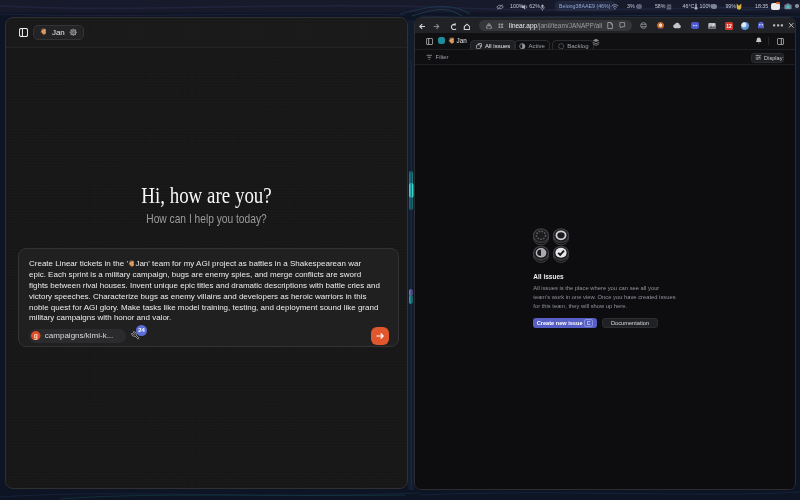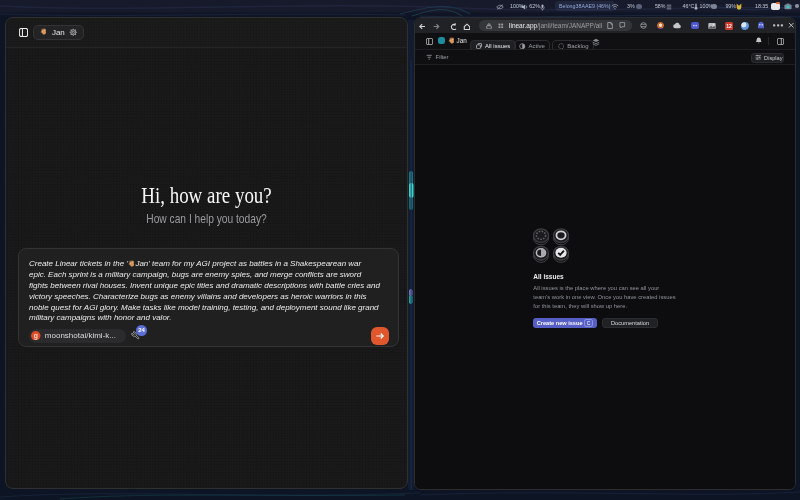--- a/index.html
+++ b/index.html
@@ -12,21 +12,21 @@
 #statusbar .it { position:absolute; top:3px; white-space:nowrap; }
 
 
 #jan { position:absolute; left:5px; top:17px; width:403px; height:472px; background:#19191a; border:1px solid #303031; border-radius:8px;
   background-image: radial-gradient(circle, rgba(8,8,10,0.5) 0.8px, rgba(0,0,0,0) 0.8px); background-size:2.8px 2.8px; }
 #jan-header { position:absolute; left:0; top:0; right:0; height:30px; border-bottom:1px solid #242425; background:rgba(255,255,255,0.012); border-radius:8px 8px 0 0; }
 #jan-pill { position:absolute; left:27.4px; top:6.7px; height:15px; padding:0 6px; background:#232325; border:1px solid #343436; border-radius:5px; display:flex; align-items:center; gap:4px; color:#e8e8e8; font-size:8px; }
 #jan-h1 { position:absolute; left:0; right:0; top:163px; text-align:center; color:#f7f7f7; font-family:"Liberation Serif", serif; font-size:23.6px; font-weight:400; transform:scaleX(0.803); line-height:28px; }
 #jan-h2 { position:absolute; left:0; right:0; top:192.5px; text-align:center; color:#9b9b9d; font-size:13px; transform:scaleX(0.786); line-height:16px; }
 #jan-input { position:absolute; left:12.25px; top:229.5px; width:380.5px; height:99px; background:#202021; border:1px solid #333335; border-radius:8px; }
-#jan-prompt { position:absolute; left:9.75px; top:10.7px; color:#ebebec; font-size:8px; line-height:10.85px; white-space:nowrap;font-style:italic; }
+#jan-prompt { position:absolute; left:9.75px; top:10.7px; color:#ebebec; font-size:8px; line-height:10.85px; white-space:nowrap; }
 #jan-model { position:absolute; left:9.6px; top:80px; width:96.8px; height:14.4px; padding:0 6px 0 2.5px; background:#2b2b2d; border-radius:7px; display:flex; align-items:center; gap:4px; color:#dadadb; font-size:8px; }
 #jan-send { position:absolute; right:9px; top:78.5px; width:18px; height:18px; background:#e0572d; border-radius:6px; display:flex; align-items:center; justify-content:center; }
 
 
 #br { position:absolute; left:414px; top:17px; width:382px; height:473px; background:#0e0e10; border:1px solid #2c2d30; border-radius:7px; overflow:hidden; }
 #br-toolbar { position:absolute; left:0; top:0; right:0; height:15px; background:#212225; }
 #br-url { position:absolute; left:64px; top:2px; width:153px; height:11px; background:#35363a; border-radius:5.5px; color:#c6c9cd; font-size:6.5px; }
 #lin-head { position:absolute; left:0; top:15px; right:0; height:16.5px; background:#101012; border-bottom:1px solid #1e1f22; }
 #lin-filter { position:absolute; left:0; top:31.5px; right:0; height:15.5px; background:#0f0f11; border-bottom:1px solid #1e1f22; }
 #lin-body { position:absolute; left:0; top:47px; right:0; bottom:0; background:#0d0d0f; }
@@ -147,21 +147,21 @@
             <rect x="6.9" y="1" width="1.5" height="4.6" rx="0.75" fill="#e8ae76"></rect>
             <rect x="8.55" y="1.8" width="1.4" height="4" rx="0.7" fill="#d9965a"></rect>
             <rect x="1.2" y="4.6" width="3" height="1.5" rx="0.75" fill="#e8ae76"></rect>
           </g>
         </svg>Jan' team for my AGI project as battles in a Shakespearean war<br>epic. Each sprint is a military campaign, bugs are enemy spies, and merge conflicts are sword<br>fights between rival houses. Invent unique epic titles and dramatic descriptions with battle cries and<br>victory speeches. Characterize bugs as enemy villains and developers as heroic warriors in this<br>noble quest for AGI glory. Make tasks like model training, testing, and deployment sound like grand<br>military campaigns with honor and valor.</div>
     <div id="jan-model">
       <svg width="9.5" height="9.5" viewBox="0 0 10 10">
           <circle cx="5" cy="5" r="5" fill="#df4b26"></circle>
           <text x="5" y="7.4" text-anchor="middle" font-size="7" fill="#ffd9cc" font-family="Liberation Sans" font-weight="bold">g</text>
         </svg>
-      <span>moonshotai/kimi-k...</span>
+      <span>campaigns/kimi-k...</span>
     </div>
     <svg class="abs" style="left:111.5px;top:82.5px" width="9" height="9" viewBox="0 0 24 24" fill="none" stroke="#b3b3b5" stroke-width="2.1">
       <g transform="scale(-1,1) translate(-24,0)">
           <path d="M14.7 6.3a1 1 0 0 0 0 1.4l1.6 1.6a1 1 0 0 0 1.4 0l3.77-3.77a6 6 0 0 1-7.94 7.94l-6.91 6.91a2.12 2.12 0 0 1-3-3l6.91-6.91a6 6 0 0 1 7.94-7.94l-3.76 3.76z"></path>
         </g>
     </svg>
     <div class="abs" style="left:116.8px;top:76px;width:11px;height:11px;border-radius:50%;background:#5b6ed6;color:#fff;font-size:6px;font-weight:bold;display:flex;align-items:center;justify-content:center;">24</div>
     <div id="jan-send">
       <svg width="10" height="10" viewBox="0 0 14 14" fill="none" stroke="#fff" stroke-width="1.6">
           <path d="M2 7h9.5M8 3.5 L11.5 7 L8 10.5"></path>

